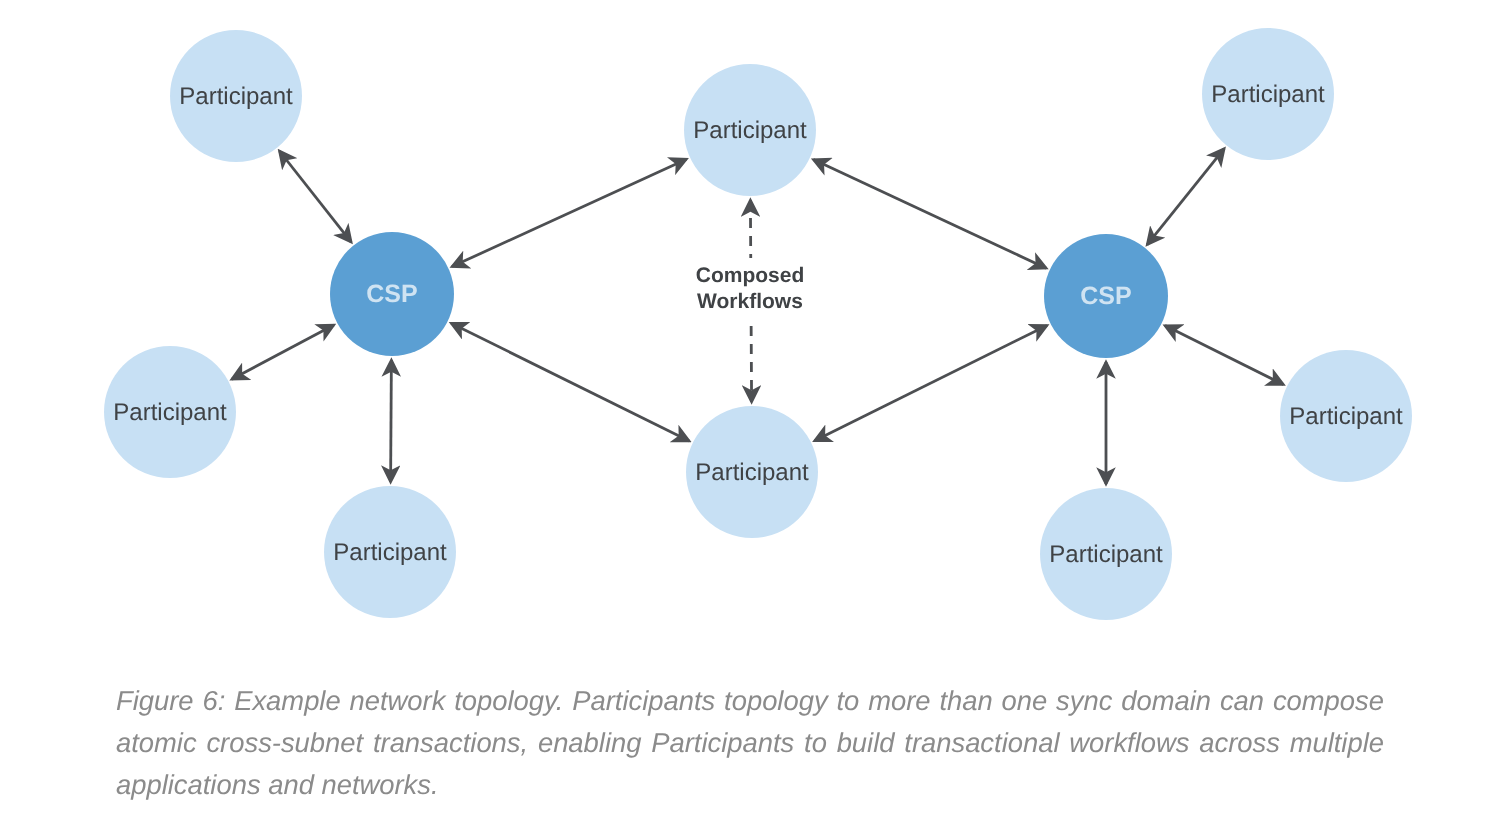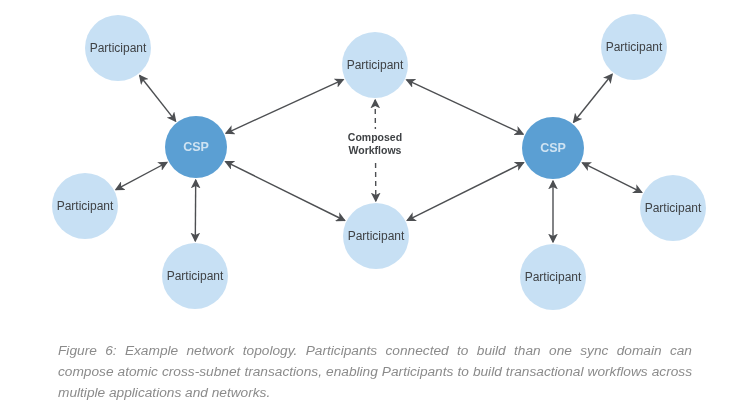--- a/index.html
+++ b/index.html
@@ -110,14 +110,14 @@
           <circle cx="673" cy="208" r="33" class="node-circle-participant"></circle>
           <text x="673" y="212" class="node-label-participant">Participant</text>
         </g>
         <g>
           <circle cx="553" cy="277" r="33" class="node-circle-participant"></circle>
           <text x="553" y="281" class="node-label-participant">Participant</text>
         </g>
       </g>
   </svg>
 
-  <p class="caption">Figure 6: Example network topology. Participants connected to build than one sync domain can compose atomic cross-subnet transactions, enabling Participants to build transactional workflows across multiple applications and networks.</p>
+  <p class="caption">Figure 6: Example network topology. Participants topology to more than one sync domain can compose atomic cross-subnet transactions, enabling Participants to build transactional workflows across multiple applications and networks.</p>
 </div>
 
 </body></html>

